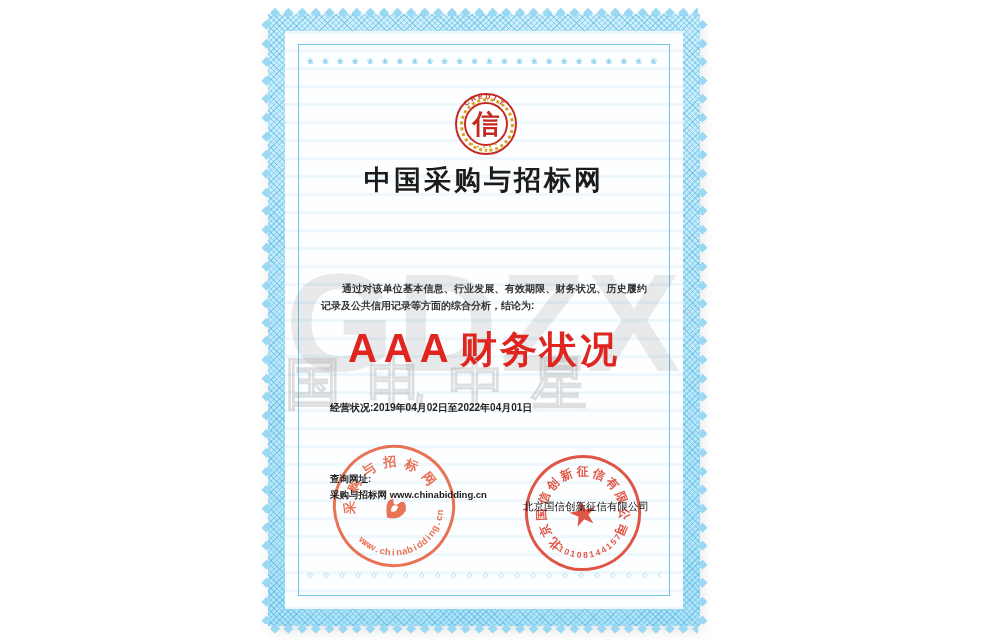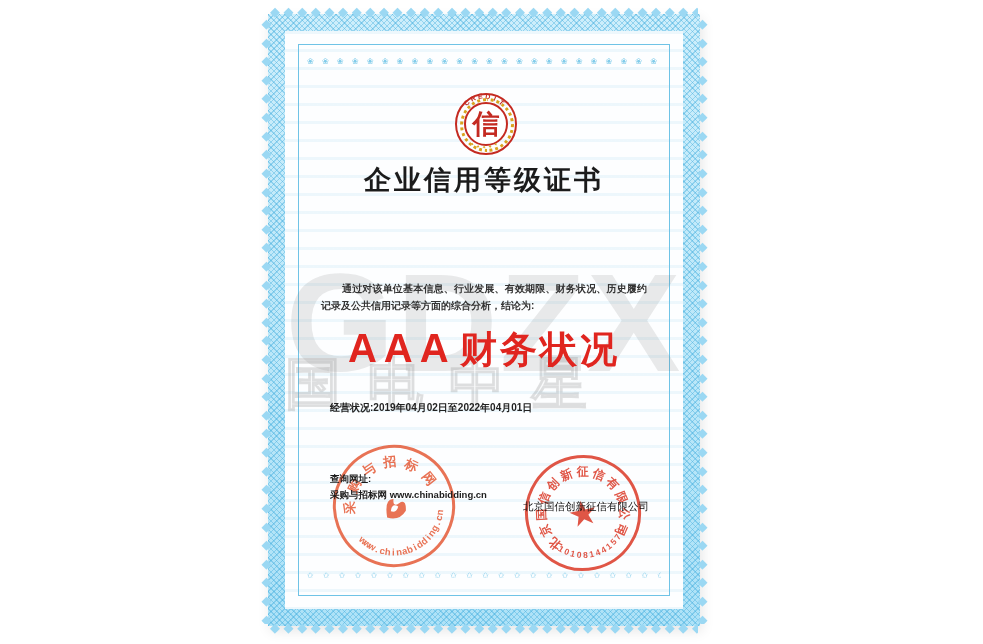--- a/index.html
+++ b/index.html
@@ -117,21 +117,21 @@
         </div>
         <div class="logo-arc-bottom arc">
             <span style="transform: translate(-50%, -50%) rotate(28deg) translateY(25px);">✦</span>
             <span style="transform: translate(-50%, -50%) rotate(14deg) translateY(25px);">✦</span>
             <span style="transform: translate(-50%, -50%) rotate(0deg) translateY(25px);">✦</span>
             <span style="transform: translate(-50%, -50%) rotate(-14deg) translateY(25px);">✦</span>
             <span style="transform: translate(-50%, -50%) rotate(-28deg) translateY(25px);">✦</span>
           </div>
       </div>
 
-      <div class="title">企业信用等级证书</div>
+      <div class="title">中国采购与招标网</div>
       <p class="body-text">通过对该单位基本信息、行业发展、有效期限、财务状况、历史履约记录及公共信用记录等方面的综合分析，结论为:</p>
 
       <div class="rating">
         <span class="grade">AAA</span>
         <span class="label">财务状况</span>
       </div>
 
       <div class="meta">
         <span><span>经营状况:</span><span>2019年04月02日至2022年04月01日</span></span>
       </div>

